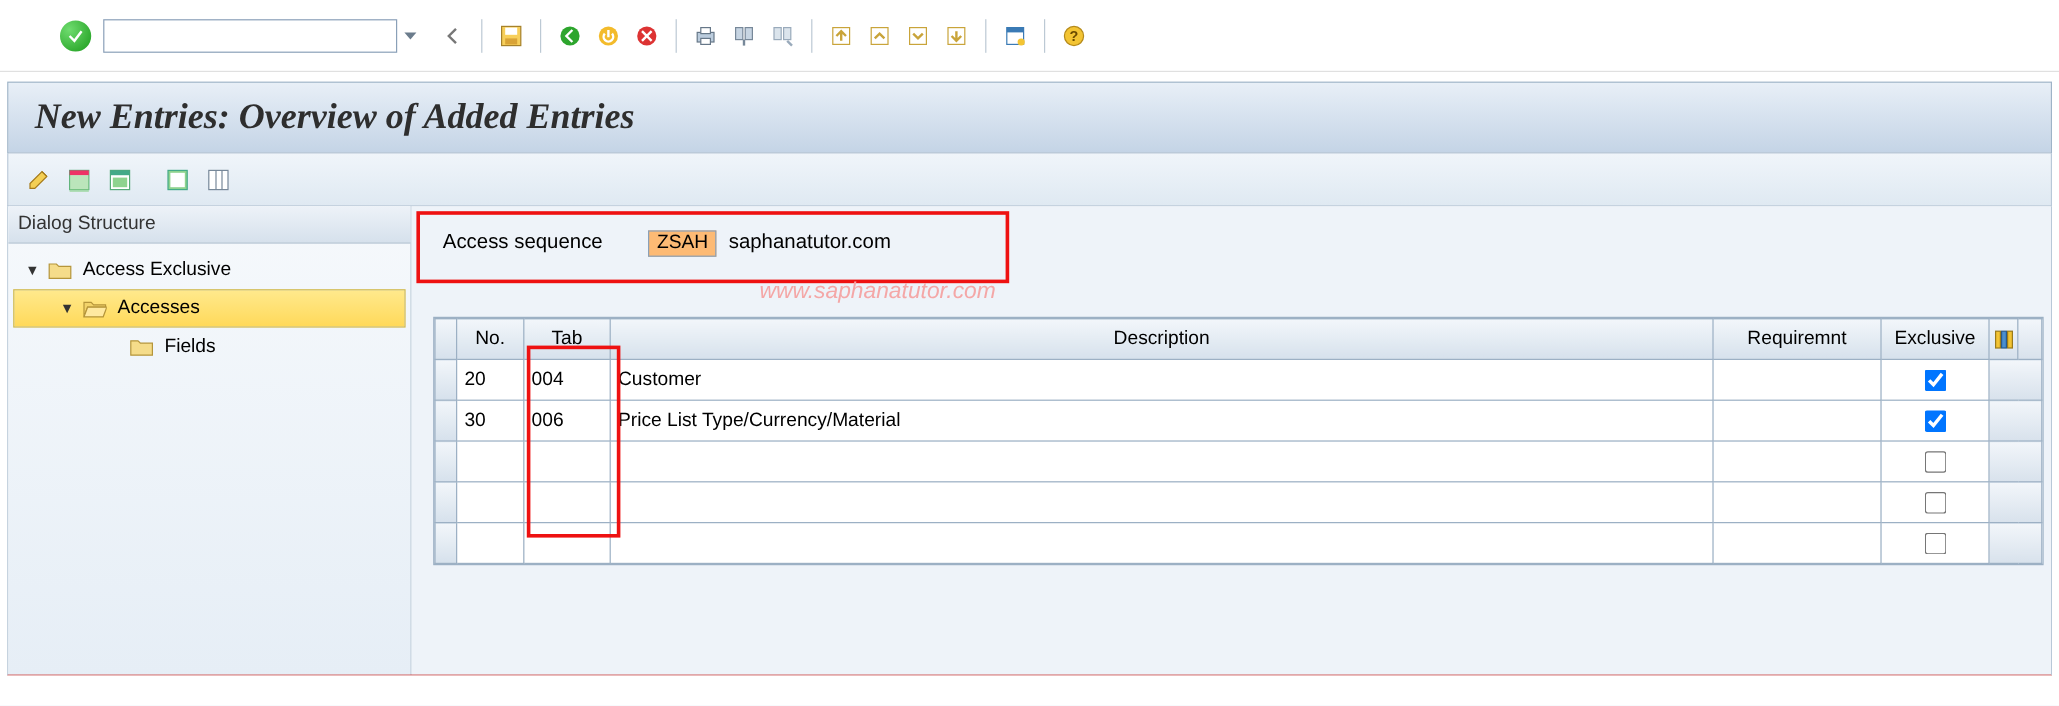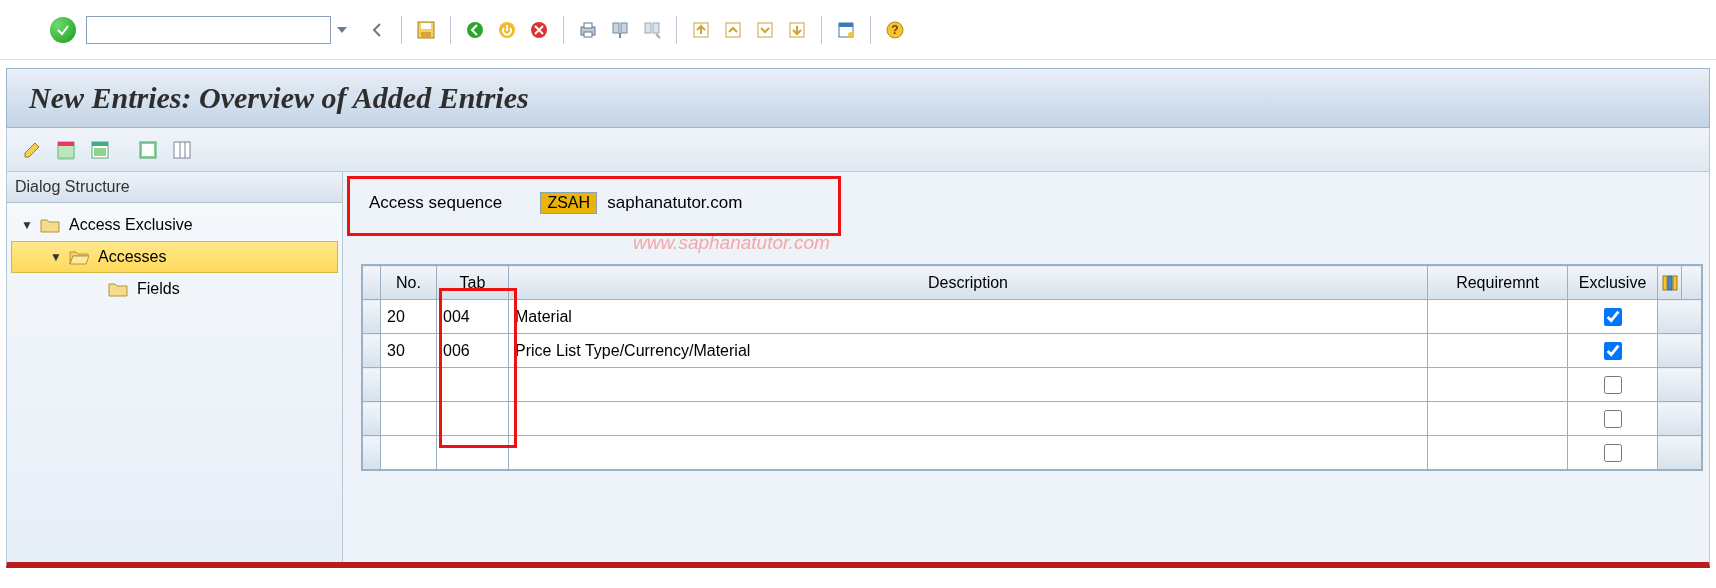--- a/index.html
+++ b/index.html
@@ -59,21 +59,21 @@
     align-items: center;
     padding: 0 8px;
   }
   .app-btn { width:22px;height:22px;margin:0 6px;display:flex;align-items:center;justify-content:center;}
   
   .work {
     display:flex;
     margin: 0 6px;
     border-left:1px solid #b8c8d8;
     border-right:1px solid #b8c8d8;
-    border-bottom:6px solid #b91c1c;
+    border-bottom:1px solid #b91c1c;
   }
   .left-pane {
     width: 336px;
     background: linear-gradient(#f6f9fc, #e6eef6);
     border-right:1px solid #b8c8d8;
     min-height: 390px;
   }
   .dlg-title {
     background: linear-gradient(#edf2f8,#d6e1ec);
     border-bottom:1px solid #b0c0d0;
@@ -92,21 +92,21 @@
   .right-pane { flex:1; background:#eef3f9; position:relative; min-height:390px; }
   .header-box {
     position:absolute; left:0; top:0;
     padding: 20px 26px 22px 26px;
   }
   .redbox1 {
     position:absolute; left:4px; top:4px; width:494px; height:60px;
     border:3px solid #e11; pointer-events:none;
   }
   .acc-label { display:inline-block; font-size:17px; margin-right:34px;}
-  .acc-code  { display:inline-block; border:1px solid #8aa0b8; background:#eab308; padding:1px 6px; font-size:16px;}
+  .acc-code  { display:inline-block; border:1px solid #8aa0b8; background:#fdba74; padding:1px 6px; font-size:16px;}
   .acc-desc  { display:inline-block; margin-left:6px; font-size:17px;}
   .watermark {
     position:absolute; left:290px; top:60px; color:#f4a7a7;font-size:19px;font-style:italic;
   }
   
   .tbl-wrap {
     position:absolute; left:18px; top:92px; right:6px;
     border:1px solid #9cb0c4;
     background:#e1e9f2;
   }
@@ -360,21 +360,21 @@
                 </svg>
             </th>
             <th class="scroll-cell" style="border-left:none"></th>
           </tr>
         </thead>
         <tbody id="tbody">
             <tr>
               <td class="rowsel"></td>
               <td>20</td>
               <td>004</td>
-              <td>Material</td>
+              <td>Customer</td>
               <td></td>
               <td class="center">
                 <input type="checkbox" class="chk" checked="" style="">
               </td>
               <td class="scroll-cell" colspan="2"></td>
             </tr>
             <tr>
               <td class="rowsel"></td>
               <td>30</td>
               <td>006</td>

